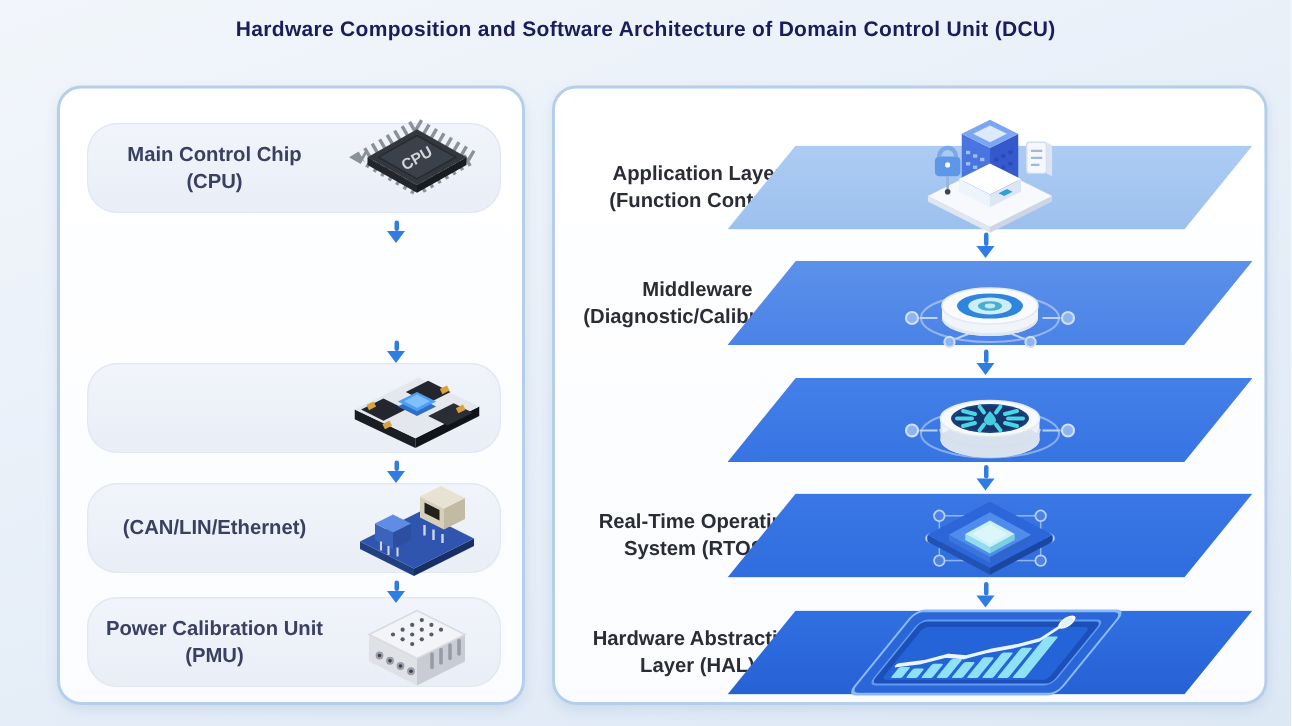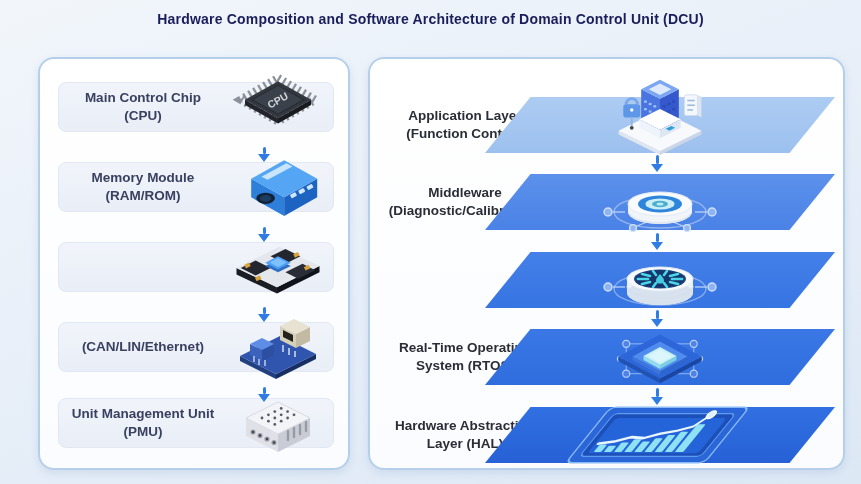--- a/index.html
+++ b/index.html
@@ -17,23 +17,23 @@
     position:absolute; top:57px; height:413px;
     background:linear-gradient(180deg,#ffffff,#fafcff);
     border:2px solid #b5cfeb; border-radius:16px;
     box-shadow:0 3px 8px rgba(110,145,190,.18);
   }
   .left-panel { left:38px; width:312px; }
   .right-panel { left:368px; width:477px; }
 
   
   .hw-row {
-    position:absolute; left:18px; width:276px; height:50px;
+    position:absolute; left:18px; width:276px; height:60px;
     background:linear-gradient(180deg,#f1f4fa,#e9eef7);
-    border:1px solid #e2e8f3; border-radius:8px;
+    border:1px solid #e2e8f3; border-radius:20px;
   }
   .hw-label {
     position:absolute; left:8px; top:0; width:152px; height:100%;
     display:flex; align-items:center; justify-content:center;
     text-align:center; font-size:13.5px; line-height:1.3; font-weight:700; color:#3a4060;
   }
   .hw-icon { position:absolute; right:6px; top:50%; transform:translateY(-50%); width:98px; height:66px; }
   .hw-icon svg { width:100%; height:100%; }
 
   
@@ -80,36 +80,20 @@
           <polygon points="42,11 67,25 42,39 17,25" fill="#3b414a" stroke="#272b31" stroke-width="1"></polygon>
           <text x="42" y="29" transform="rotate(-29 42 26)" font-size="10" font-weight="bold" fill="#d2d6db" text-anchor="middle">CPU</text>
         </svg>
       </div>
     </div>
     <div class="arrow-down hw-arrow" style="top:88px">
         <div class="stem"></div>
         <div class="head"></div>
       </div>
 
-    <div class="hw-row" style="top:103px">
-      <div class="hw-label">Memory Module (RAM/ROM)</div>
-      <div class="hw-icon">
-        <svg viewBox="0 0 84 64">
-          <polygon points="16,24 48,42 48,60 16,42" fill="#2e7fd9"></polygon>
-          <polygon points="48,42 80,24 80,42 48,60" fill="#1d63c2"></polygon>
-          <polygon points="16,24 48,6 80,24 48,42" fill="#54a5f4"></polygon>
-          <polygon points="26,22 50,9 56,12 32,25" fill="#d6ecfe" opacity="0.9"></polygon>
-          <ellipse cx="30" cy="43" rx="9" ry="5.5" fill="#0f2238"></ellipse>
-          <ellipse cx="30" cy="43" rx="5.5" ry="3.2" fill="#1c3c60"></ellipse>
-          <rect x="54" y="38" width="6" height="4" rx="1" fill="#cfe6fd" transform="rotate(-28 57 40)"></rect>
-          <rect x="62" y="34" width="6" height="4" rx="1" fill="#cfe6fd" transform="rotate(-28 65 36)"></rect>
-          <rect x="70" y="30" width="6" height="4" rx="1" fill="#cfe6fd" transform="rotate(-28 73 32)"></rect>
-        </svg>
-      </div>
-    </div>
     <div class="arrow-down hw-arrow" style="top:168px">
         <div class="stem"></div>
         <div class="head"></div>
       </div>
 
     <div class="hw-row" style="top:183px">
       <div class="hw-icon">
         <svg viewBox="0 0 90 62">
           <polygon points="6,32 44,50 44,56 6,38" fill="#1a1d24"></polygon>
           <polygon points="44,50 84,30 84,36 44,56" fill="#101319"></polygon>
@@ -154,21 +138,21 @@
           <line x1="31" y1="46" x2="31" y2="52" stroke="#cdd6ea" stroke-width="1.4"></line>
         </svg>
       </div>
     </div>
     <div class="arrow-down hw-arrow" style="top:328px">
         <div class="stem"></div>
         <div class="head"></div>
       </div>
 
     <div class="hw-row" style="top:339px">
-      <div class="hw-label">Unit Management Unit (PMU)</div>
+      <div class="hw-label">Power Calibration Unit (PMU)</div>
       <div class="hw-icon">
         <svg viewBox="0 0 84 66">
           <polygon points="10,28 42,44 42,62 10,46" fill="#e0e1e7"></polygon>
           <polygon points="42,44 74,28 74,46 42,62" fill="#caccd5"></polygon>
           <polygon points="10,28 42,12 74,28 42,44" fill="#f3f4f7" stroke="#d8dae2" stroke-width="1"></polygon>
           <g fill="#565b66">
             <circle cx="26" cy="28" r="1.4"></circle>
               <circle cx="32.4" cy="24.8" r="1.4"></circle>
               <circle cx="38.8" cy="21.6" r="1.4"></circle>
               <circle cx="45.2" cy="18.4" r="1.4"></circle>

